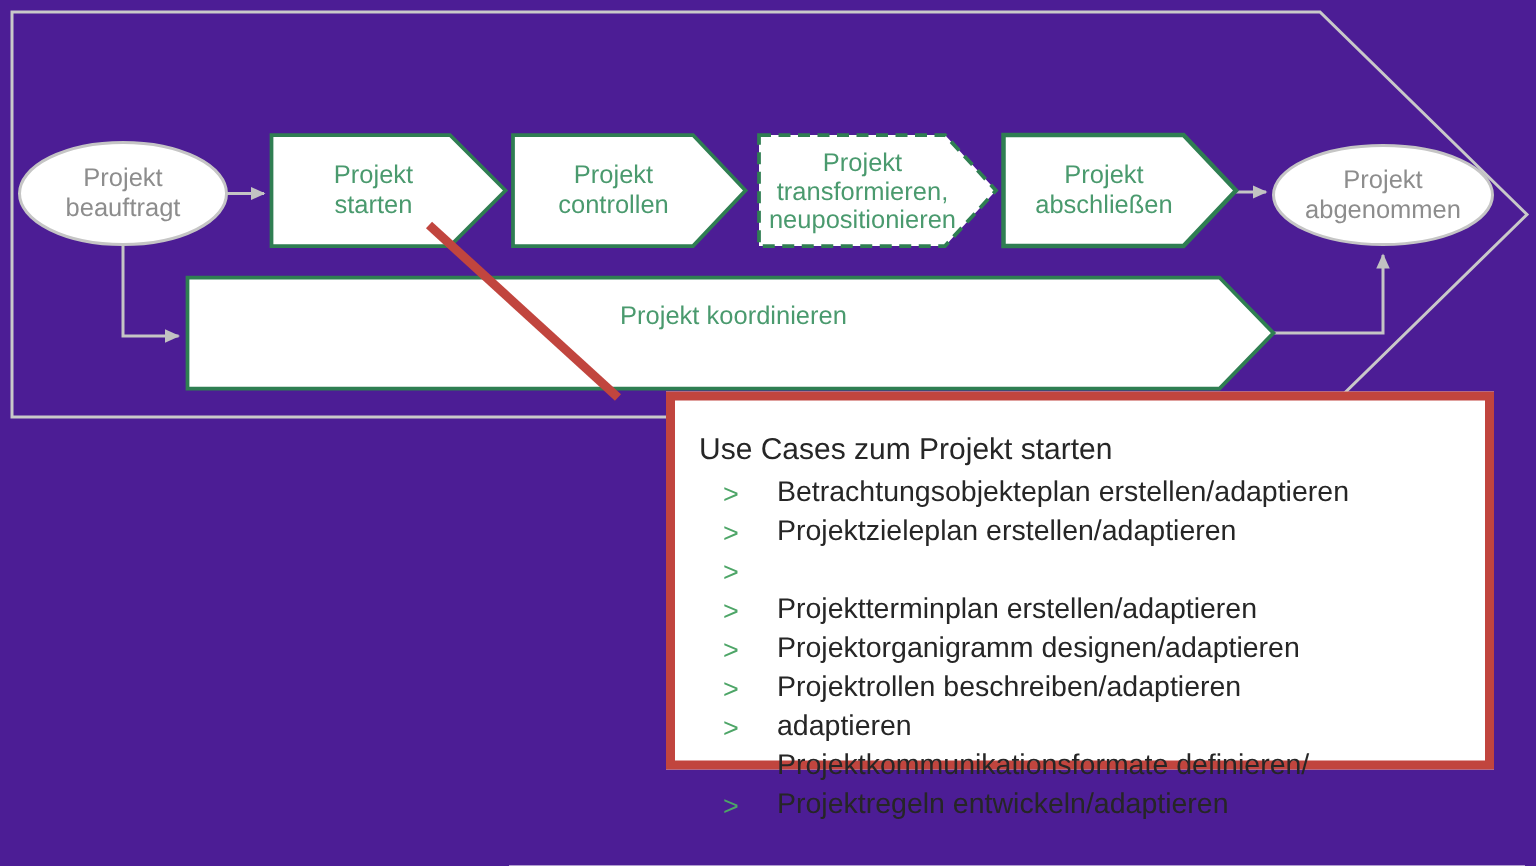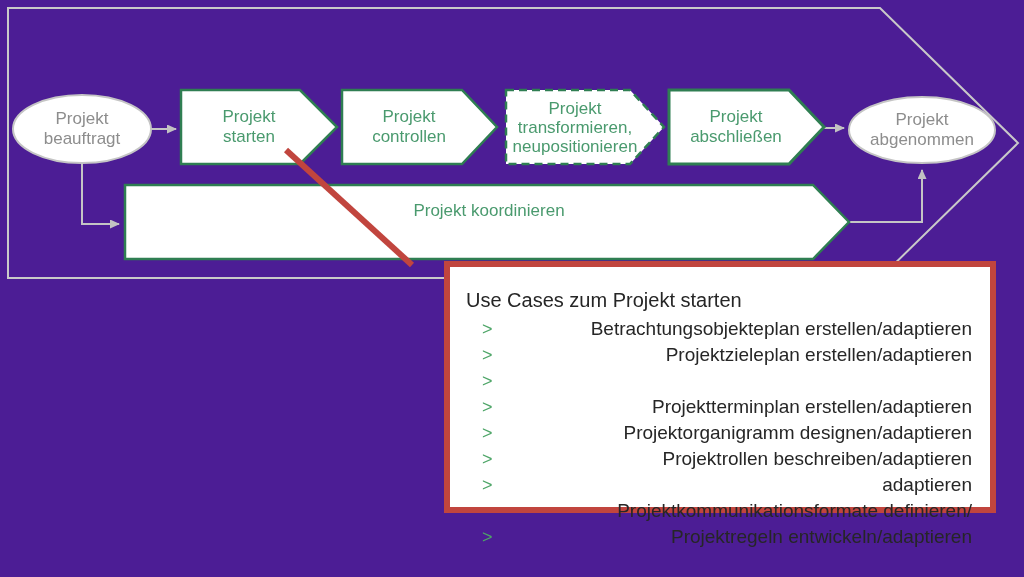--- a/index.html
+++ b/index.html
@@ -24,21 +24,21 @@
     z-index:3;padding:20px 18px 0 16px;color:#262626;margin-left:20px;
   }
   .usecase-title{font-size:20px;line-height:26px;color:#262626;}
   .usecase-list{margin-top:3px;font-size:19px;line-height:26px;}
   .usecase-item{display:flex;align-items:flex-start;}
   .usecase-bullet{
     flex:0 0 52px;box-sizing:border-box;padding-left:16px;
     color:#4da567;font-size:18px;line-height:26px;
   }
   .usecase-text{flex:1;}
-  .usecase-text span{display:block;text-align:right;}
+  .usecase-text span{display:block;}
 </style>
 </head>
 <body>
 
 <div class="stage">
 
   <svg class="svg-layer" width="1024" height="577" viewBox="0 0 1024 577">
     <defs>
       <marker id="arrGray" markerWidth="11" markerHeight="9" refX="9" refY="4.5" orient="auto" markerUnits="userSpaceOnUse">
         <path d="M0,0 L10,4.5 L0,9 Z" fill="#c2c2c2"></path>

